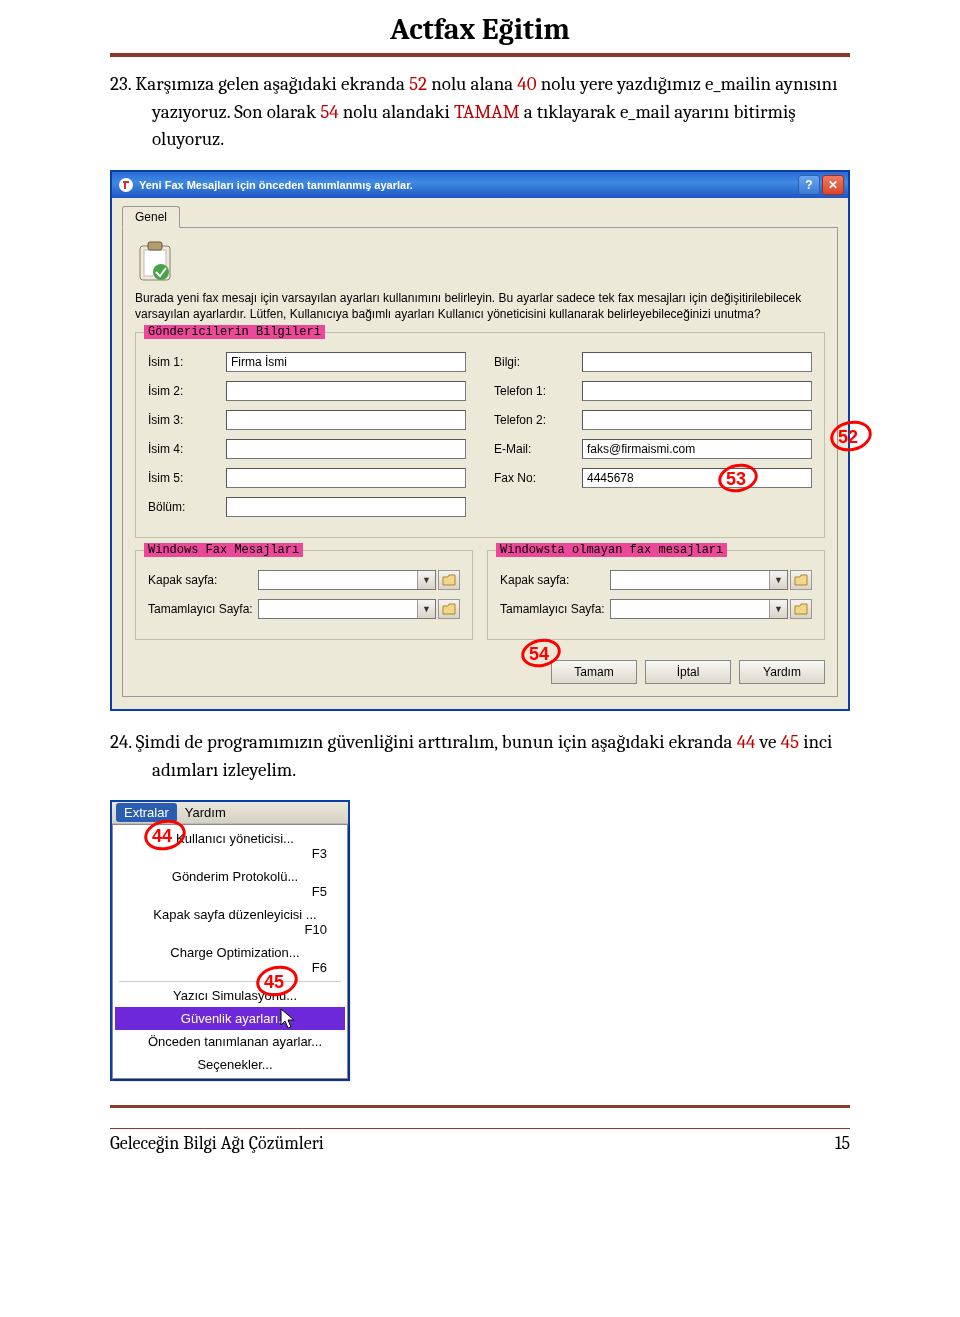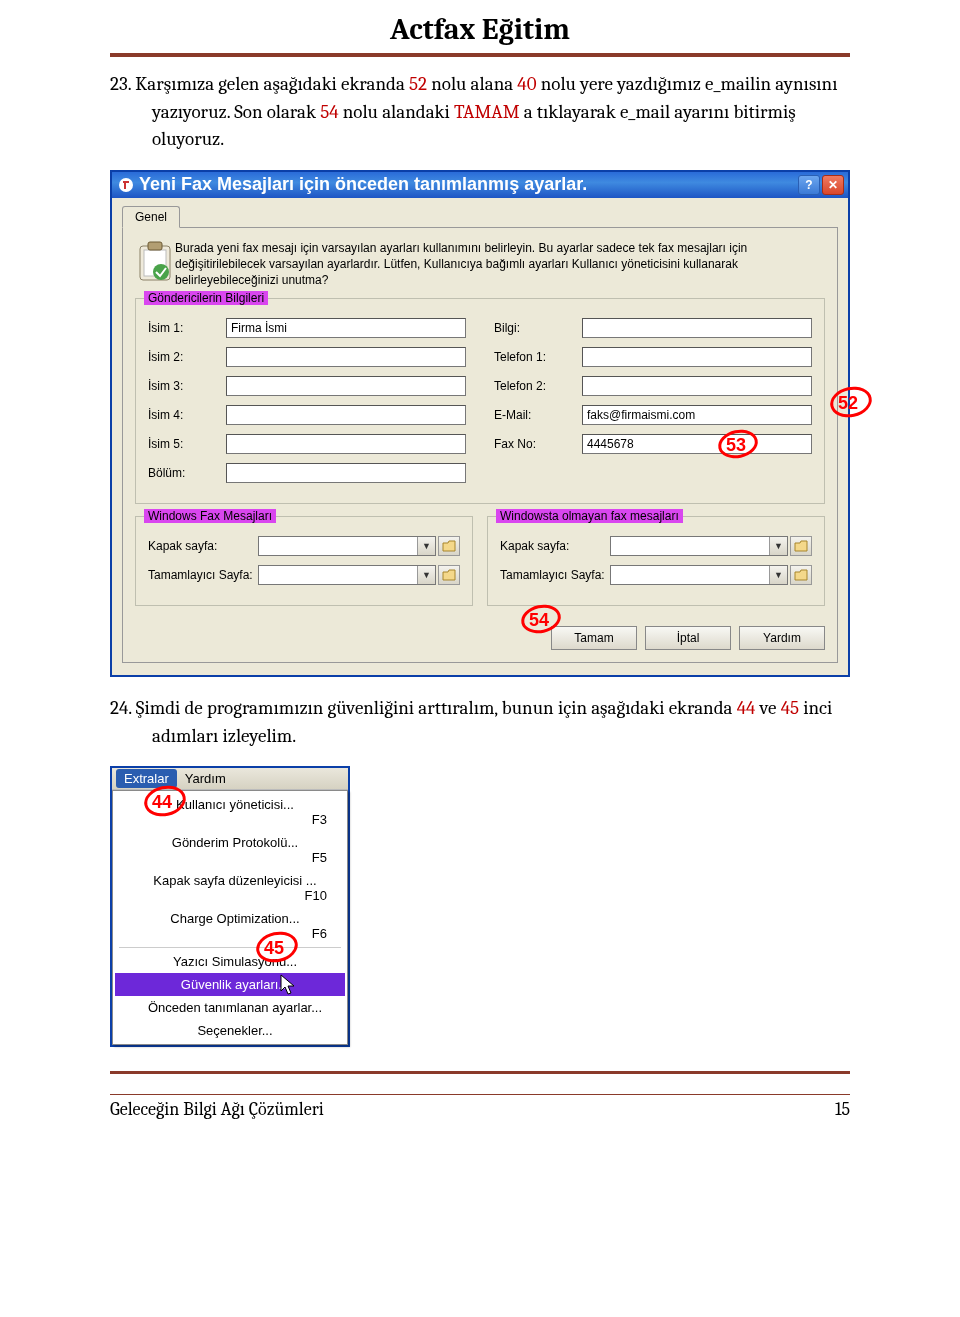--- a/index.html
+++ b/index.html
@@ -50,21 +50,21 @@
     color: #fff;
     display: flex;
     align-items: center;
     padding: 0 4px 0 6px;
   }
   .titlebar-icon {
     width: 16px; height: 16px;
     margin-right: 5px;
     display:inline-flex;align-items:center;justify-content:center;
   }
-  .titlebar-text { font-weight: bold; flex: 1; font-size: 18px; }
+  .titlebar-text { font-weight: bold; flex: 1; font-size: 11px; }
   .winbtn {
     width: 22px; height: 20px;
     margin-left: 2px;
     border-radius: 3px;
     display: inline-flex; align-items: center; justify-content: center;
     font-weight: bold;
     font-family: Arial;
     color: #fff;
   }
   .winbtn.help { background: linear-gradient(#6ca6ef,#3b7ad6); border:1px solid #2a5fb3;}
@@ -77,37 +77,38 @@
     border-bottom: 1px solid #ece9d8;
     padding: 3px 12px;
     font-size: 12px;
     border-radius: 3px 3px 0 0;
   }
   .tab-content {
     border: 1px solid #999;
     padding: 12px;
     background: #ece9d8;
   }
-  .intro-row { display: flex; gap: 0; margin-bottom: 10px; }
+  .intro-row { display: flex; gap: 6px; margin-bottom: 10px; flex-direction: column; }
   .clipboard-icon {
     width: 40px; height: 44px;
   }
   .intro-text { font-size: 12px; line-height: 1.35; }
   .groupbox {
     border: 1px solid #bfbfb0;
     padding: 18px 12px 12px 12px;
     position: relative;
     margin-bottom: 12px;
   }
   .groupbox-title {
     position: absolute;
     top: -8px; left: 8px;
-    background: #d946ef;
+    background: #ec4899;
     padding: 0 4px;
     font-size: 12px;
+    font-family: Liberation Mono, monospace;
   }
   .fields-2col { display: flex; gap: 28px; }
   .fields-col { flex: 1; }
   .field-row { display: flex; align-items: center; margin-bottom: 7px; height: 22px; }
   .field-label { width: 78px; font-size: 12px; }
   .field-labelR { width: 88px; font-size: 12px; }
   .text-input {
     flex: 1;
     height: 20px;
     border: 1px solid #777;

